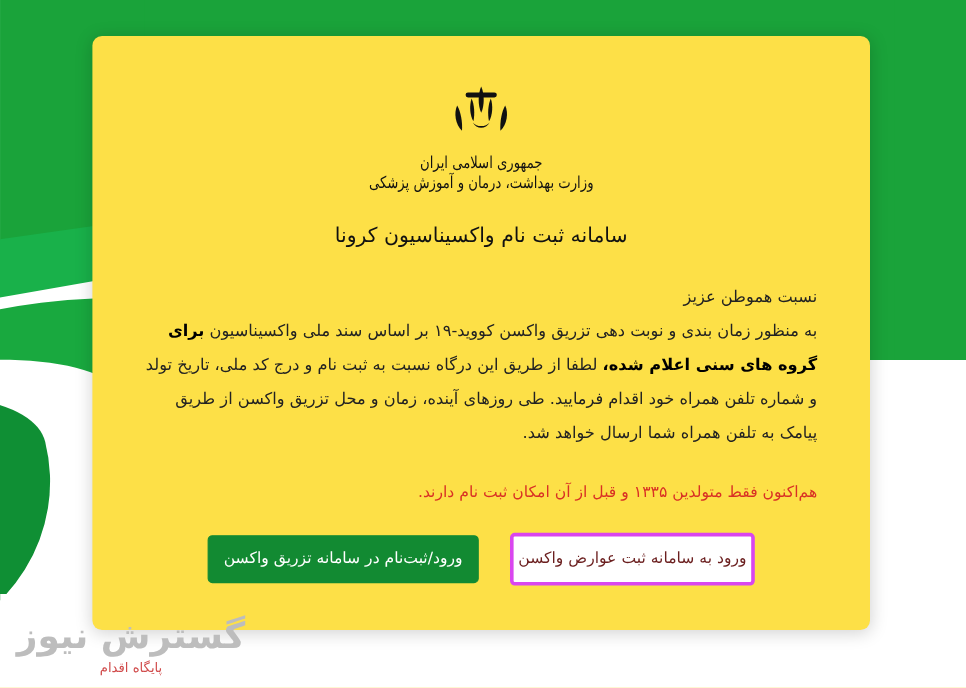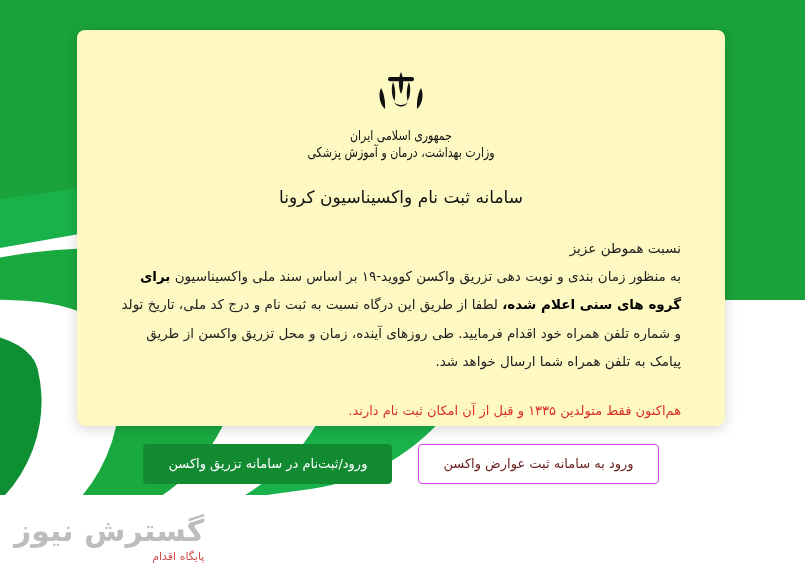--- a/index.html
+++ b/index.html
@@ -104,22 +104,22 @@
     height: 300px;
     background: #1aa33a;
   }
 
   
   .card {
     position: absolute;
     left: 77px;
     top: 30px;
     width: 648px;
-    height: 396px;
-    background: #fef9c3;
+    height: 495px;
+    background: #fde047;
     border-radius: 8px;
     box-shadow: 0 2px 14px rgba(0,0,0,0.18);
     box-sizing: border-box;
     padding: 34px 44px 24px 44px;
     text-align: center;
   }
 
   
   .emblem-wrap {
     width: 100%;
@@ -191,46 +191,47 @@
     flex-direction: row-reverse;
     justify-content: center;
     align-items: center;
     gap: 26px;
     direction: rtl;
   }
   .btn {
     font-family: "DejaVu Sans", "Liberation Sans", sans-serif;
     font-size: 13px;
     border-radius: 4px;
-    padding: 11px 24px;
+    padding: 11px 4px;
     cursor: pointer;
     white-space: nowrap;
     box-sizing: border-box;
     line-height: 1.2;
   }
   .btn-primary {
     background: #128a32;
     color: #ffffff;
     border: 1px solid #128a32;
     min-width: 226px;
     text-align: center;
   }
   .btn-outline {
     background: #ffffff;
     color: #6b1f1f;
-    border: 1px solid #d946ef;
+    border: 3px solid #d946ef;
     min-width: 198px;
     text-align: center;
   }
 
   
   .watermark {
     position: absolute;
     left: 14px;
     bottom: 10px;
+    text-align: center;
     direction: rtl;
     user-select: none;
     margin-top: 30px;
   }
   .watermark-main {
     font-size: 30px;
     font-weight: bold;
     color: #bdbdbd;
     letter-spacing: 1px;
     line-height: 1;

